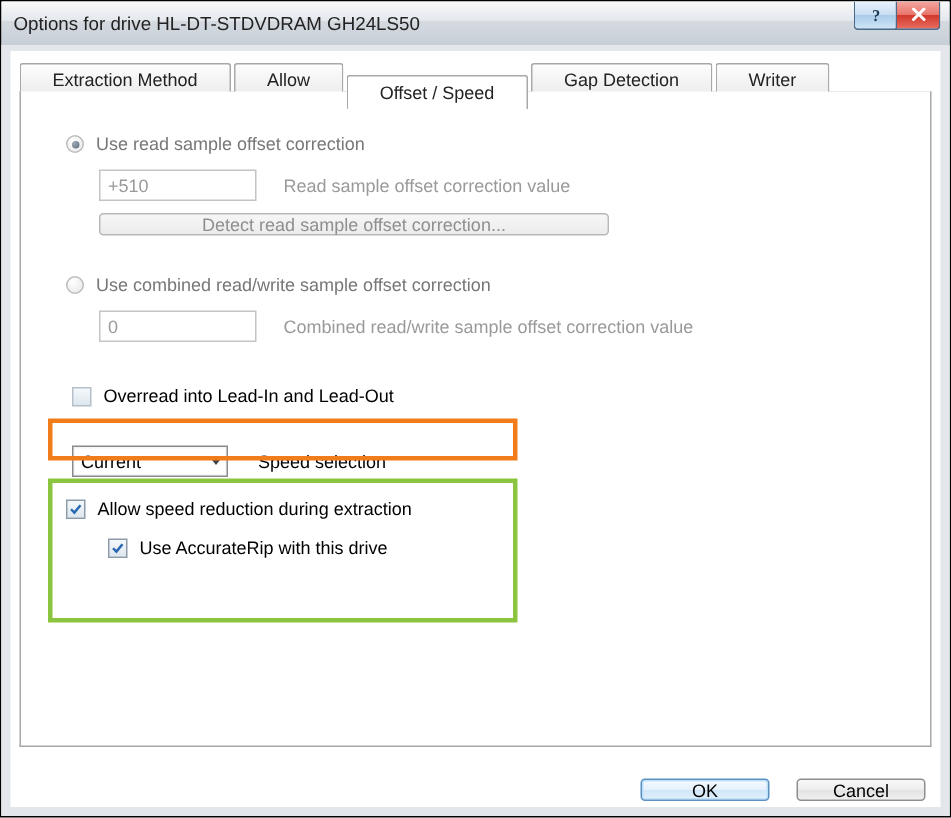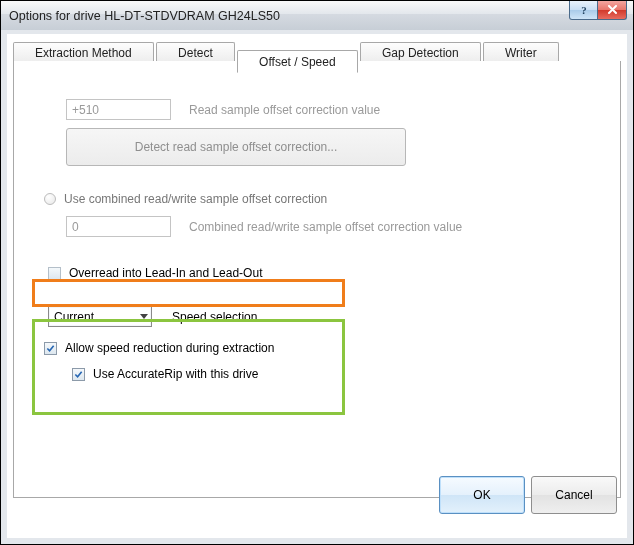--- a/index.html
+++ b/index.html
@@ -121,21 +121,21 @@
   .textinput {
     height: 21px;
     border: 1px solid #c4c4c4;
     background:#fff;
     padding: 0 5px;
     font-size:12px;
     color:#9a9a9a;
     display:flex; align-items:center;
   }
   .btn {
-    height: 38px;
+    height: 15px;
     border: 1px solid #b7b7b7;
     border-radius: 3px;
     display:flex; align-items:center; justify-content:center;
     font-size:12px;
   }
   .btn.disabled {
     background: linear-gradient(to bottom,#f6f6f6,#ececec);
     color:#8f8f8f;
   }
   .checkbox {
@@ -161,22 +161,22 @@
     display:flex; align-items:center; justify-content:center;
   }
   .highlight {
     position:absolute;
     border-width:3px;
     border-style:solid;
     pointer-events:none;
   }
   .footer {
     position:absolute;
-    right: 10px; bottom: 24px;
-    display:flex; gap:6px;margin-top:36px;
+    right: 10px; bottom: 4px;
+    display:flex; gap:18px;margin-top:36px;
   }
   .btn.default {
     background: linear-gradient(to bottom,#f6fbff,#e5f1fc 49%,#cfe5f7 50%,#e3f1fc);
     border:1px solid #5a90c2;
     color:#000;
     width:86px;
     box-shadow: inset 0 0 0 1px #bfe0fb;
   }
   .btn.normal {
     background: linear-gradient(to bottom,#f9f9f9,#ececec 49%,#e2e2e2 50%,#efefef);
@@ -202,28 +202,34 @@
       </svg>
     </div>
   </div>
 </div>
 
 <div class="client">
 
   <div class="tabstrip">
     <div class="tabstrip-line"></div>
     <span class="tab">Extraction Method</span>
-    <span class="tab">Detect</span>
+    <span class="tab">Allow</span>
     <span class="tab active">Offset / Speed</span>
     <span class="tab">Gap Detection</span>
     <span class="tab">Writer</span>
   </div>
 
   <div class="panel">
 
+    <div class="row">
+      <span class="radio-outer disabled">
+        <span class="radio-dot"></span>
+      </span>
+      <span class="lbl-disabled">Use read sample offset correction</span>
+    </div>
 
     <div class="row" style="margin-top:10px; margin-left:22px;">
       <div class="textinput" style="width:105px;">+510</div>
       <span class="lbl-faint" style="margin-left:18px;">Read sample offset correction value</span>
     </div>
 
     <div style="margin-top:8px; margin-left:22px;">
       <div class="btn disabled" style="width:340px;">Detect read sample offset correction...</div>
     </div>
 

